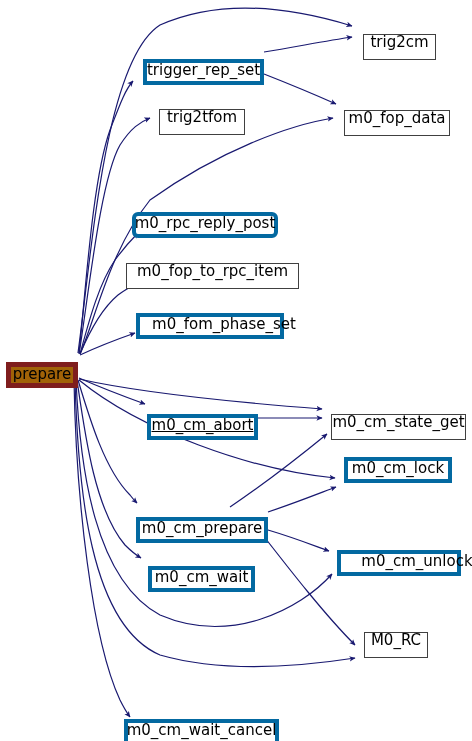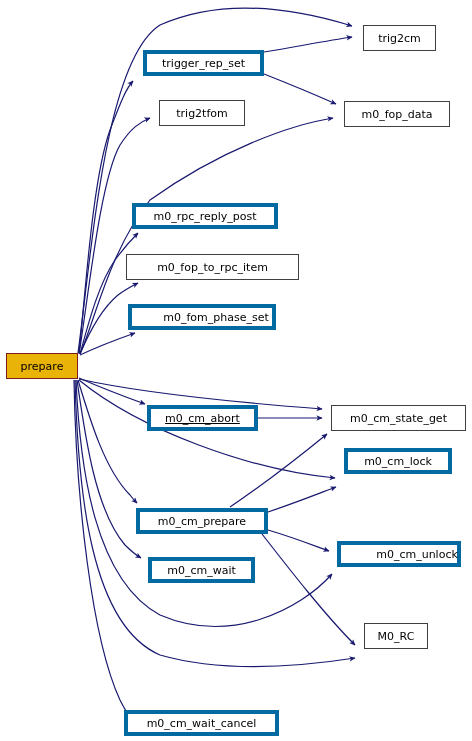--- a/index.html
+++ b/index.html
@@ -21,40 +21,41 @@
     position: absolute;
     left: 0;
     top: 0;
     width: 472px;
     height: 741px;
   }
   .node {
     position: absolute;
     box-sizing: border-box;
     display: flex;
-    align-items: center;
+    align-items: flex-start;
     justify-content: center;
-    font-size: 11px;
+    font-size: 15px;
     line-height: 1;
     color: #000000;
     white-space: nowrap;
     background: #ffffff;
     border: 1px solid #404040;
     height: 26px;
     z-index: 5;
+    margin-top: 9px;
   }
   .node.red {
     border: 4px solid #0369a1;
   }
   .node.gray {
     border: 1px solid #404040;
   }
   .node.current {
-    background: #eab308;
-    border: 1px solid #7f1d1d;
+    background: #a16207;
+    border: 5px solid #7f1d1d;
   }
   .node-label {
     display: block;
     pointer-events: none;
   }
 </style>
 </head>
 <body>
 
 <div id="callgraph">
@@ -98,27 +99,27 @@
       </div>
       <div class="node red" style="left: 143px; top: 50px; width: 121px; height: 26px;">
         <span class="node-label">trigger_rep_set</span>
       </div>
       <div class="node gray" style="left: 159px; top: 100px; width: 86px; height: 26px;">
         <span class="node-label">trig2tfom</span>
       </div>
       <div class="node gray" style="left: 344px; top: 101px; width: 106px; height: 26px;">
         <span class="node-label">m0_fop_data</span>
       </div>
-      <div class="node red" style="left: 132px; top: 203px; width: 146px; height: 26px;">
+      <div class="node red" style="left: 132px; top: 203px; width: 146px; height: 26px; border-radius: 6px;">
         <span class="node-label">m0_rpc_reply_post</span>
       </div>
       <div class="node gray" style="left: 126px; top: 254px; width: 173px; height: 26px;">
         <span class="node-label">m0_fop_to_rpc_item</span>
       </div>
-      <div class="node red" style="left: 128px; top: 304px; width: 148px; height: 26px; padding-left: 28px;">
+      <div class="node red" style="left: 136px; top: 304px; width: 148px; height: 26px; padding-left: 28px;">
         <span class="node-label">m0_fom_phase_set</span>
       </div>
       <div class="node red" style="left: 147px; top: 405px; width: 111px; height: 26px; text-decoration: underline;">
         <span class="node-label">m0_cm_abort</span>
       </div>
       <div class="node gray" style="left: 331px; top: 405px; width: 135px; height: 26px;">
         <span class="node-label">m0_cm_state_get</span>
       </div>
       <div class="node red" style="left: 344px; top: 448px; width: 108px; height: 26px;">
         <span class="node-label">m0_cm_lock</span>

